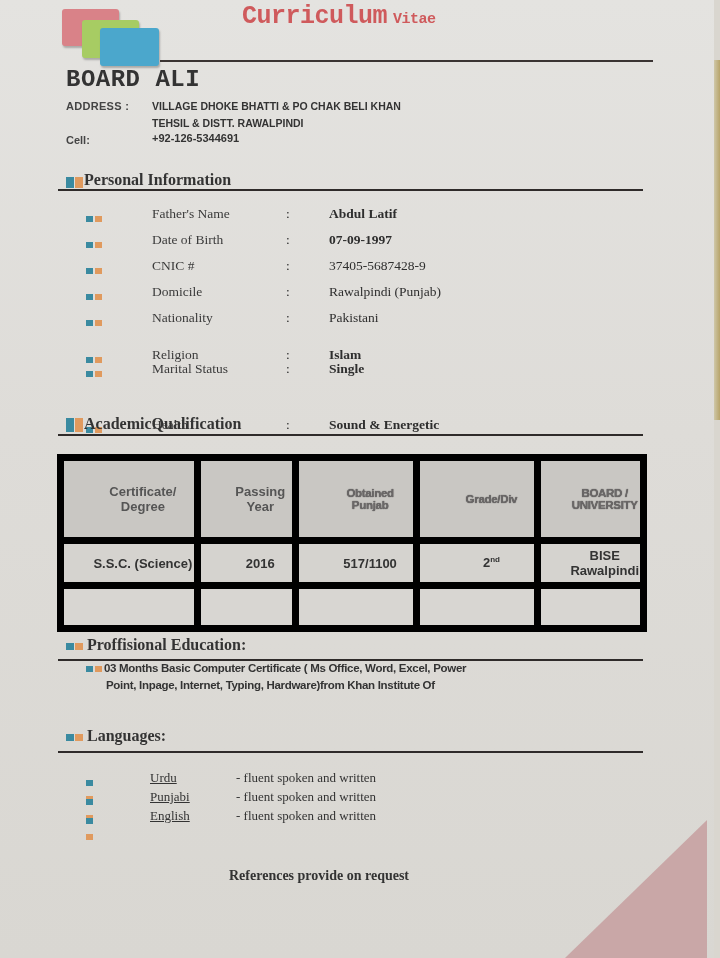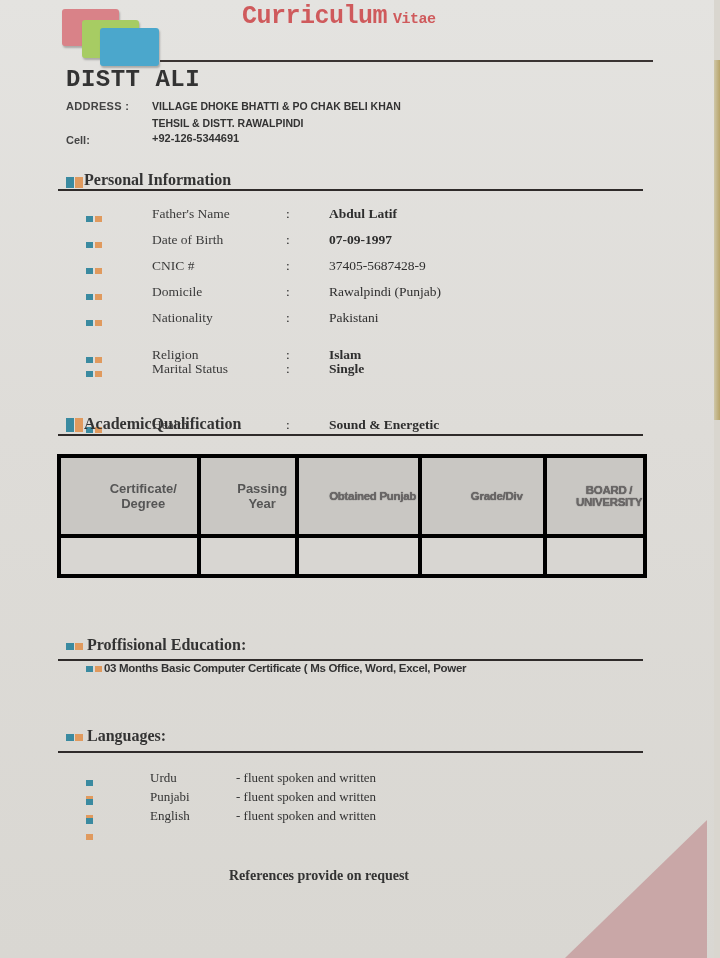--- a/index.html
+++ b/index.html
@@ -57,33 +57,33 @@
   .pi-row .bullets { position: absolute; left: 0; top: 4px; }
   .pi-row .label { position: absolute; left: 66px; top: 0; color: #3a3a3a; }
   .pi-row .colon { position: absolute; left: 200px; top: 0; }
   .pi-row .value { position: absolute; left: 243px; top: 0; color: #2e2e2e; }
   .pi-row .value.bold { font-weight: bold; }
 
   table.acad {
     position: absolute; left: 57px; top: 454px; width: 590px; border-collapse: collapse;
     font-family: "Liberation Sans", sans-serif;
   }
-  table.acad td, table.acad th { border: 4px solid #000000; text-align: center; padding-left: 29px; }
+  table.acad td, table.acad th { border: 7px solid #000000; text-align: center; padding-left: 29px; }
   table.acad th { background: #c9c7c3; height: 74px; font-size: 13px; font-weight: bold; color: #555; }
   table.acad th.blurry { color: #6b6868; text-shadow: 0 0 1px #333; letter-spacing: -0.3px; font-size: 11.5px; }
   table.acad td { background: #d5d3cf; height: 36px; font-size: 13px; font-weight: bold; color: #333; }
   table.acad tr.empty td { background: #d8d6d2; height: 34px; }
   sup { font-size: 8px; }
 
   .prof { position: absolute; left: 86px; top: 660px; width: 470px; font-family: "Liberation Sans", sans-serif; font-size: 11.5px; font-weight: bold; color: #333; line-height: 17px; letter-spacing: -0.3px; }
   .prof .indent { padding-left: 20px; display: block; }
 
   .lang-row { position: absolute; left: 86px; font-size: 13px; color: #333; }
   .lang-row .bullets { position: absolute; left: 0; top: 4px; }
-  .lang-row .name { position: absolute; left: 64px; top: 0; font-family: "Liberation Serif", serif; font-size: 13px; font-weight: normal; letter-spacing: 0; }
+  .lang-row .name { position: absolute; left: 64px; top: 0; font-family: "Liberation Serif", serif; font-size: 13px; font-weight: normal; letter-spacing: 0; text-decoration: underline; }
   .lang-row .desc { position: absolute; left: 150px; top: 0; white-space: nowrap; }
 
   .refs { position: absolute; left: 229px; top: 868px; font-size: 14px; font-weight: bold; color: #333; }
   .corner { position: absolute; left: 565px; top: 820px; width: 0; height: 0;
     border-style: solid; border-width: 0 0 138px 142px; border-color: transparent transparent #c9a7a7 transparent; }
 </style>
 </head>
 <body>
 
 <div class="paper"></div>
@@ -93,21 +93,21 @@
   <div class="sq red"></div>
   <div class="sq green"></div>
   <div class="sq blue"></div>
 </div>
 
 <div class="title">
   <span class="big">Curriculum</span><span class="small">Vitae</span>
 </div>
 <div class="rule-top"></div>
 
-<div class="name">DISTT ALI</div>
+<div class="name">BOARD ALI</div>
 <div class="addr-label">ADDRESS :</div>
 <div class="addr-line" style="top:100px;">VILLAGE DHOKE BHATTI &amp; PO CHAK BELI KHAN</div>
 <div class="addr-line" style="top:117px;">TEHSIL &amp; DISTT. RAWALPINDI</div>
 <div class="cell-label">Cell:</div>
 <div class="cell-val">+92-126-5344691</div>
 
 <div class="section-head" style="top:172px;">
   <span class="hb b"></span>
     <span class="hb o"></span>
   <span class="text">Personal Information</span>
@@ -172,38 +172,46 @@
 
 <table class="acad">
   <tbody>
       <tr>
     <th style="width:120px;">Certificate/ Degree</th>
     <th style="width:68px;">Passing Year</th>
     <th class="blurry" style="width:104px;">Obtained Punjab</th>
     <th class="blurry" style="width:104px;">Grade/Div</th>
     <th class="blurry">BOARD / UNIVERSITY</th>
   </tr>
+  <tr>
+    <td>S.S.C. (Science)</td>
+    <td>2016</td>
+    <td>517/1100</td>
+    <td><span>2</span><sup>nd</sup></td>
+    <td>BISE Rawalpindi</td>
+  </tr>
   <tr class="empty">
     <td></td>
         <td></td>
         <td></td>
         <td></td>
         <td></td>
   </tr>
 </tbody>
   </table>
 
 <div class="section-head" style="top:637px;">
   <span class="hb b" style="height:7px;margin-bottom:3px;"></span>
     <span class="hb o" style="height:7px;margin-bottom:3px;"></span>
   <span class="text" style="margin-left:3px;">Proffisional Education:</span>
 </div>
 <div class="section-rule" style="top:659px;"></div>
 <div class="prof">
   <span class="bul b"></span><span class="bul o"></span><span>03 Months Basic Computer Certificate ( Ms Office, Word, Excel, Power</span>
+  <span class="indent">Point, Inpage, Internet, Typing, Hardware)from Khan Institute Of</span>
 </div>
 
 <div class="section-head" style="top:728px;">
   <span class="hb b" style="height:7px;margin-bottom:3px;"></span>
     <span class="hb o" style="height:7px;margin-bottom:3px;"></span>
   <span class="text" style="margin-left:3px;">Languages:</span>
 </div>
 <div class="section-rule" style="top:751px;"></div>
 
 <div class="lang-row" style="top:770px;">

